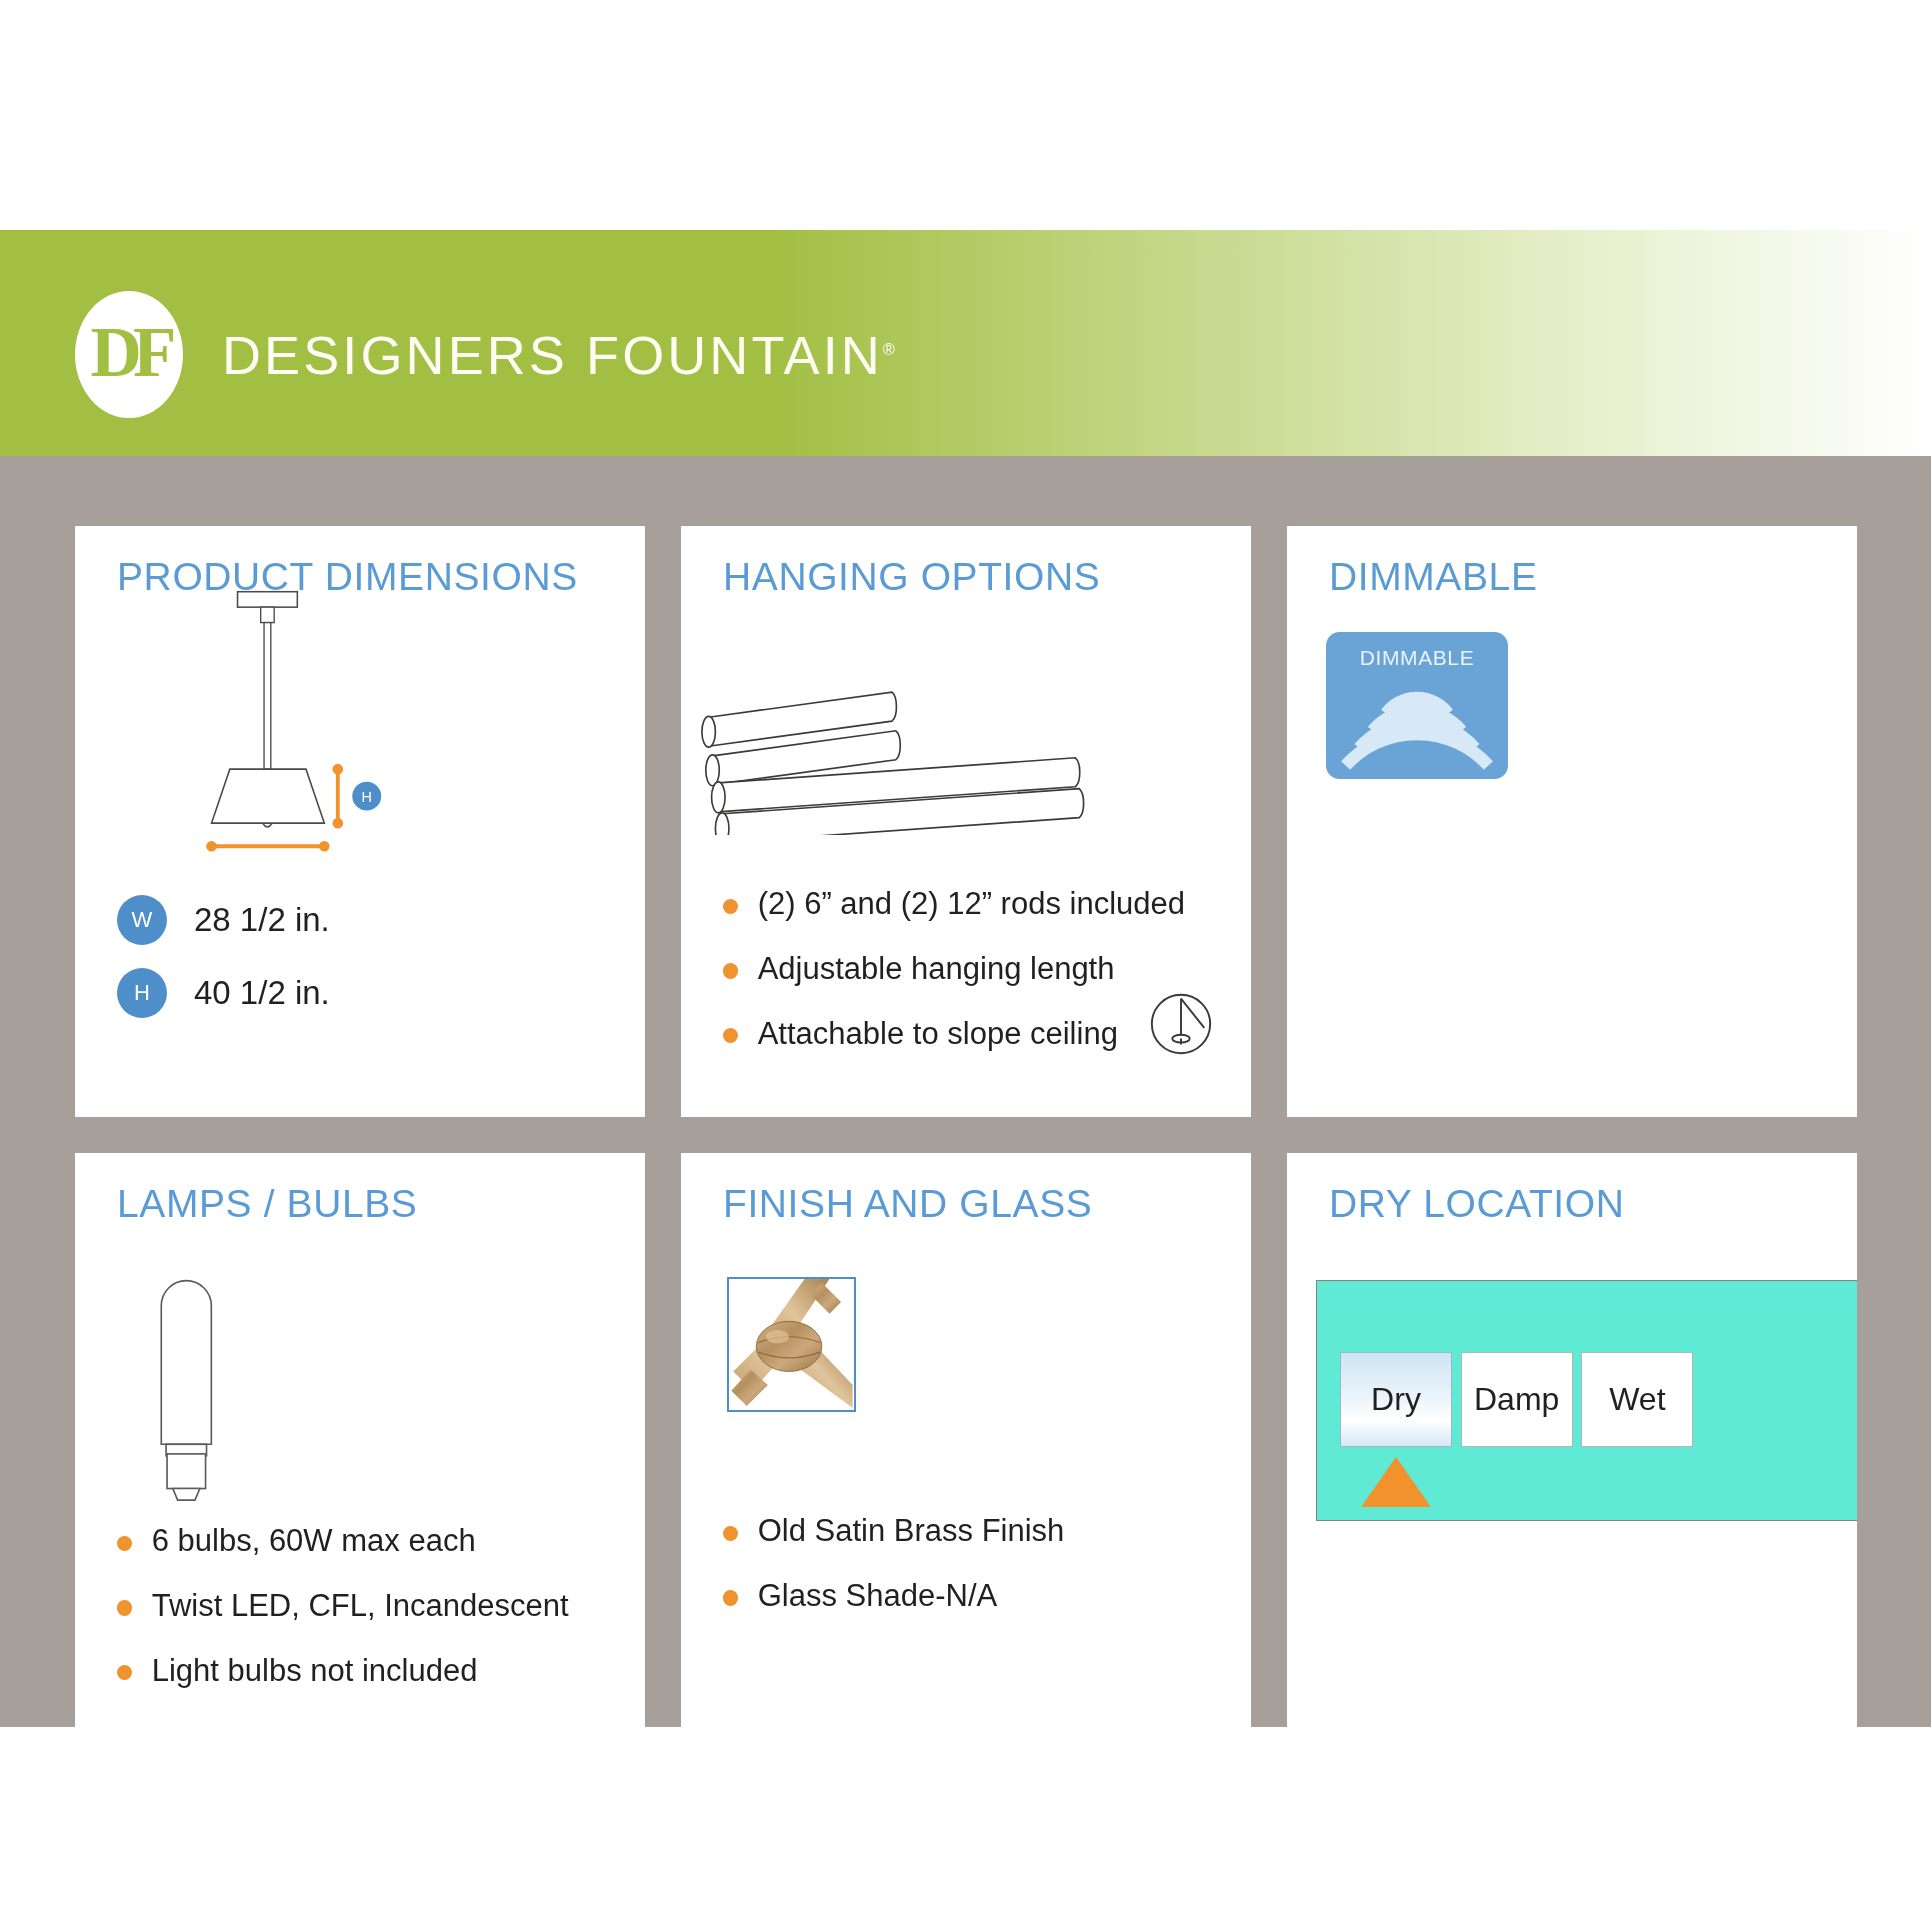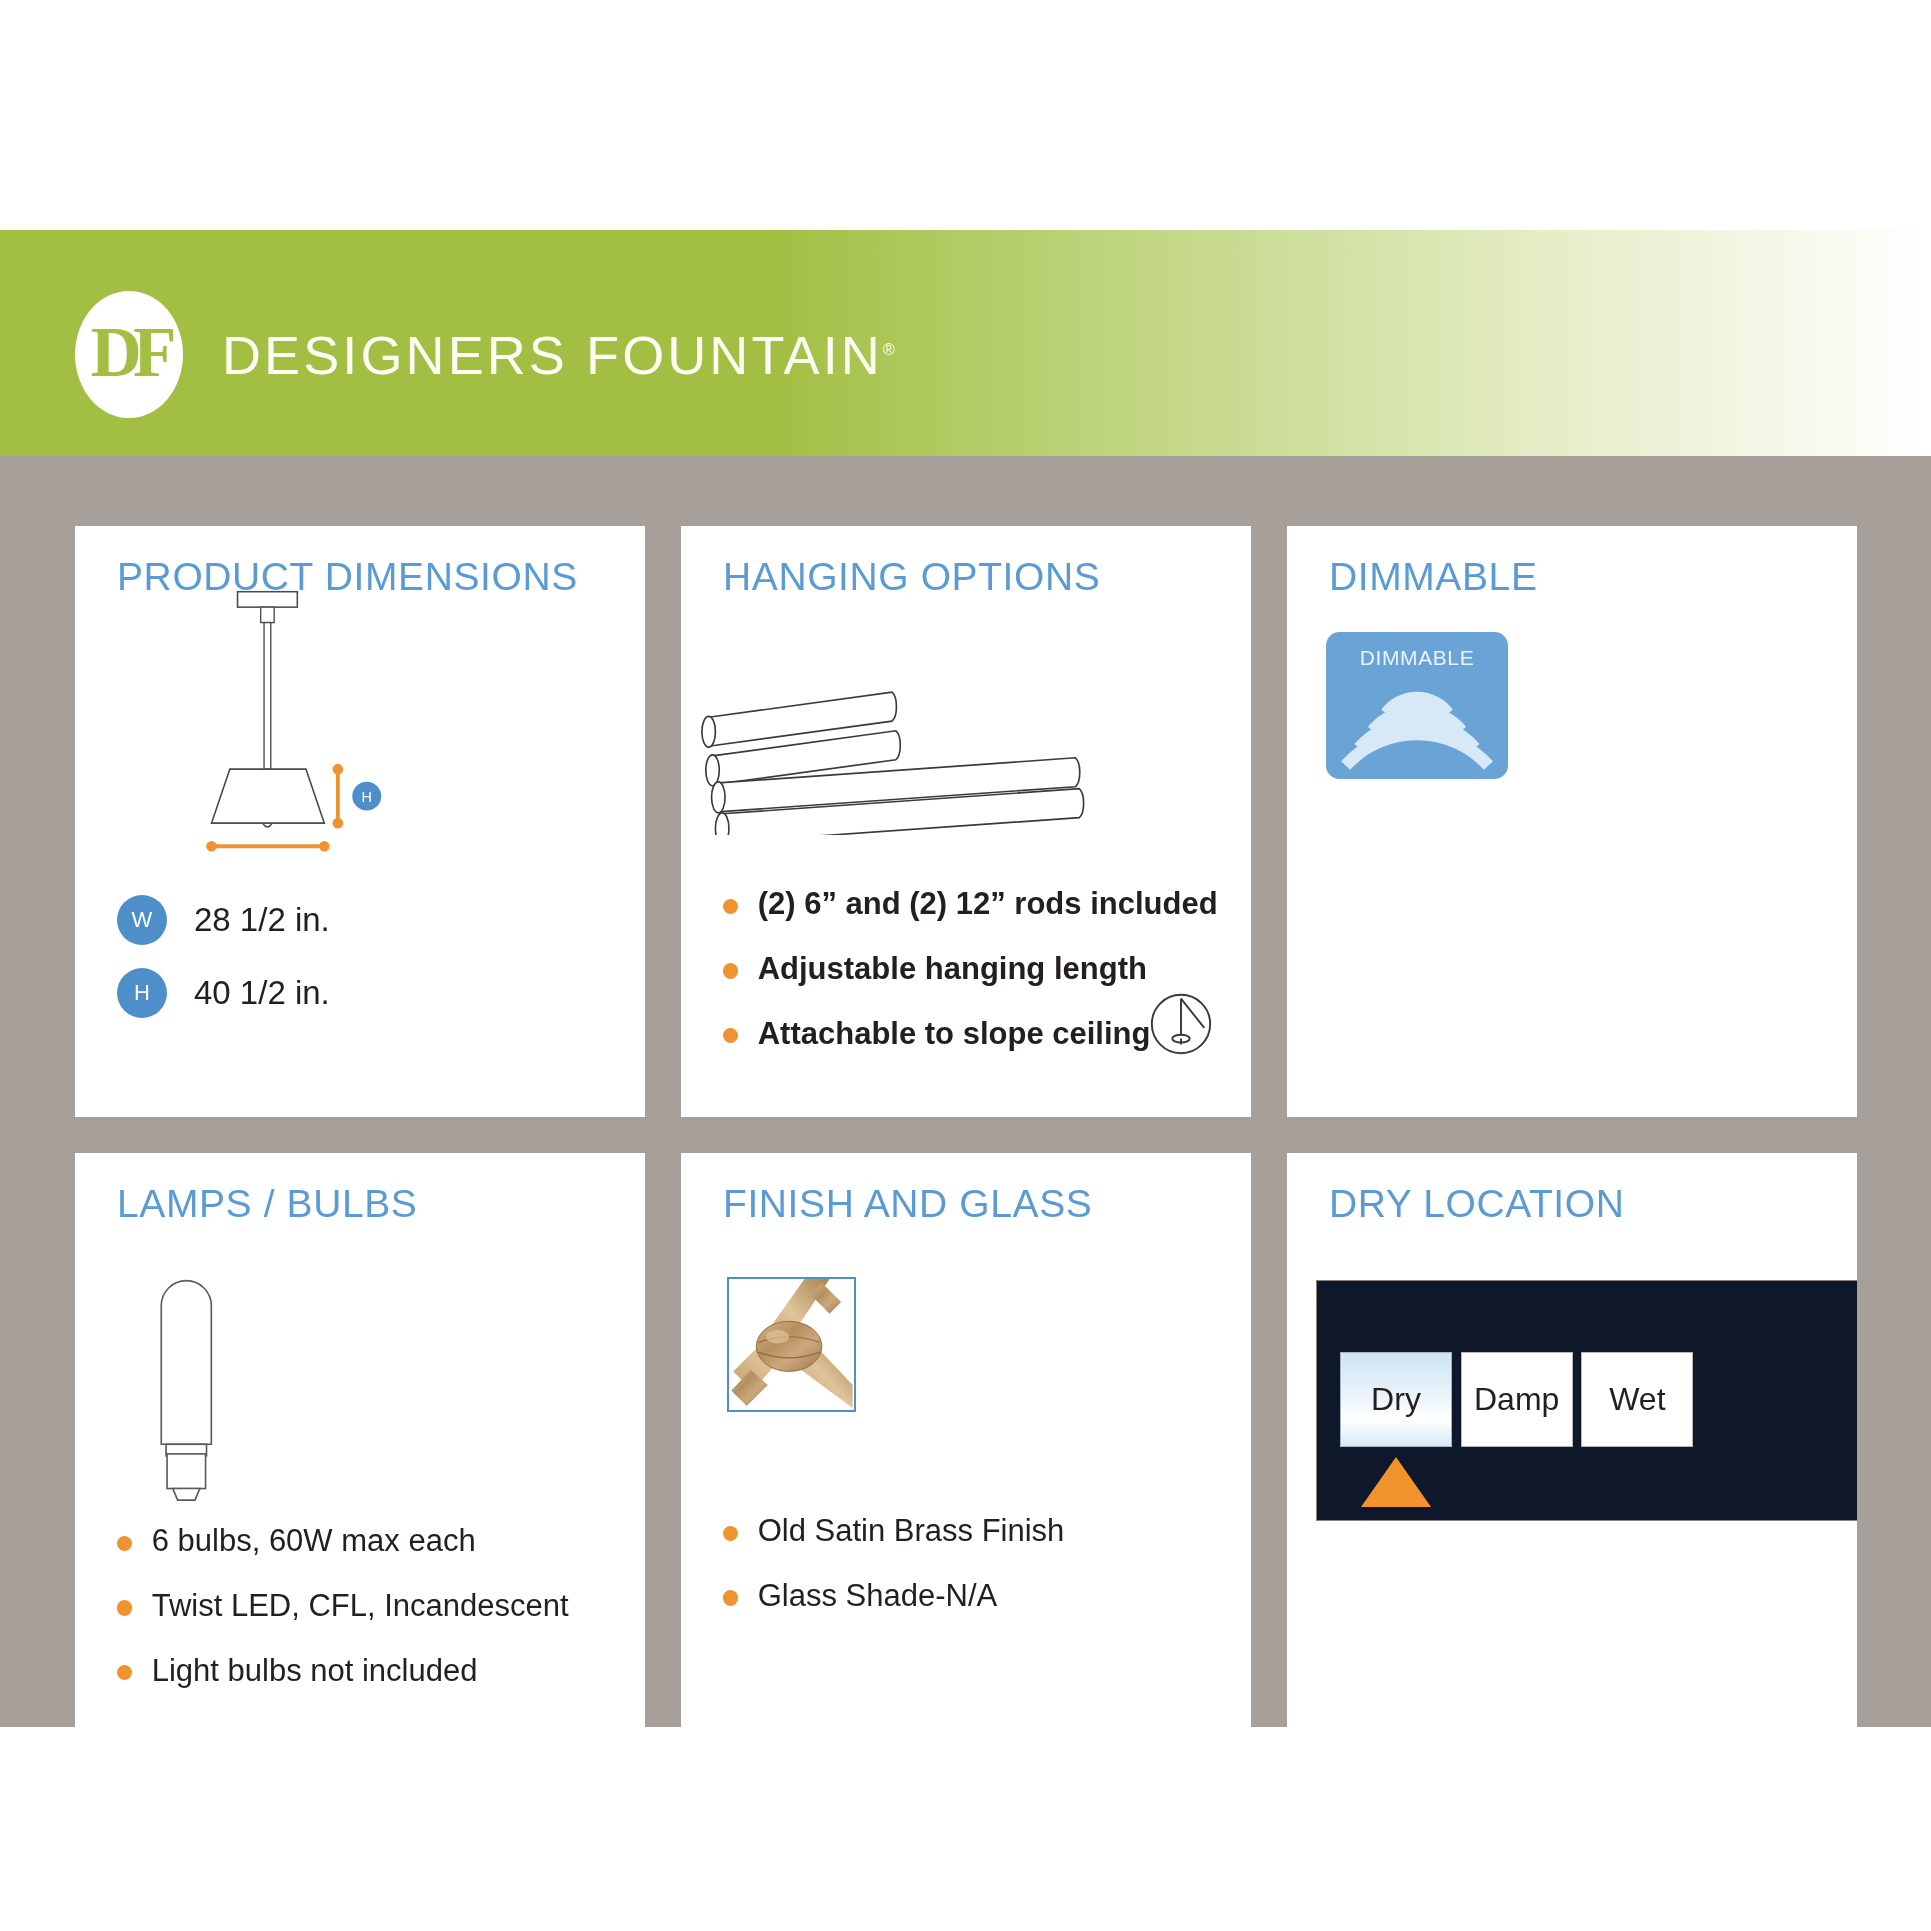--- a/index.html
+++ b/index.html
@@ -91,21 +91,21 @@
   
   #finish-swatch {
     position: absolute; left: 46px; top: 124px;
     width: 129px; height: 135px; border: 2.9px solid #4e8fc9; overflow: hidden;
     background: #ffffff;
   }
 
   
   #loc-box {
     position: absolute; left: 29px; top: 127px;
-    width: 589px; height: 241px; border: 1.9px solid #8a8078; background: #0f172a; padding-left: 30px;
+    width: 589px; height: 241px; border: 1.9px solid #8a8078; background: #5eead4; padding-left: 30px;
   }
   .loc-cells { position: absolute; left: 23px; top: 71px; display: flex; }
   .loc-cell {
     width: 112px; height: 95px; border: 1.9px solid #b9b4ae; background: #ffffff;
     display: flex; align-items: center; justify-content: center;
     font-size: 32px; color: #231f20; margin-right: 8.7px;
   }
   .loc-cell.active {
     background: linear-gradient(180deg,#cfe4f3 0%,#e9f3fa 45%,#ffffff 72%,#d7e8f5 100%);
     border-color: #9fb6c6;
@@ -187,21 +187,21 @@
           <ellipse cx="22" cy="133" rx="7" ry="16"></ellipse>
 
           <path d="M28 146 L398 120 a7 16 0 0 1 0 30 L28 176 a7 16 0 0 1 0 -30 Z"></path>
           <ellipse cx="28" cy="161" rx="7" ry="16"></ellipse>
 
           <path d="M32 178 L402 152 a7 16 0 0 1 0 30 L32 208 a7 16 0 0 1 0 -30 Z"></path>
           <ellipse cx="32" cy="193" rx="7" ry="16"></ellipse>
         </g>
       </svg>
 
-      <div class="bullets" style="top:359px;font-weight:bold;">
+      <div class="bullets" style="top:359px;">
         <div class="bullet">
           <span class="dot"></span>
           <span class="txt">(2) 6” and (2) 12” rods included</span>
         </div>
         <div class="bullet">
           <span class="dot"></span>
           <span class="txt">Adjustable hanging length</span>
         </div>
         <div class="bullet">
           <span class="dot"></span>

